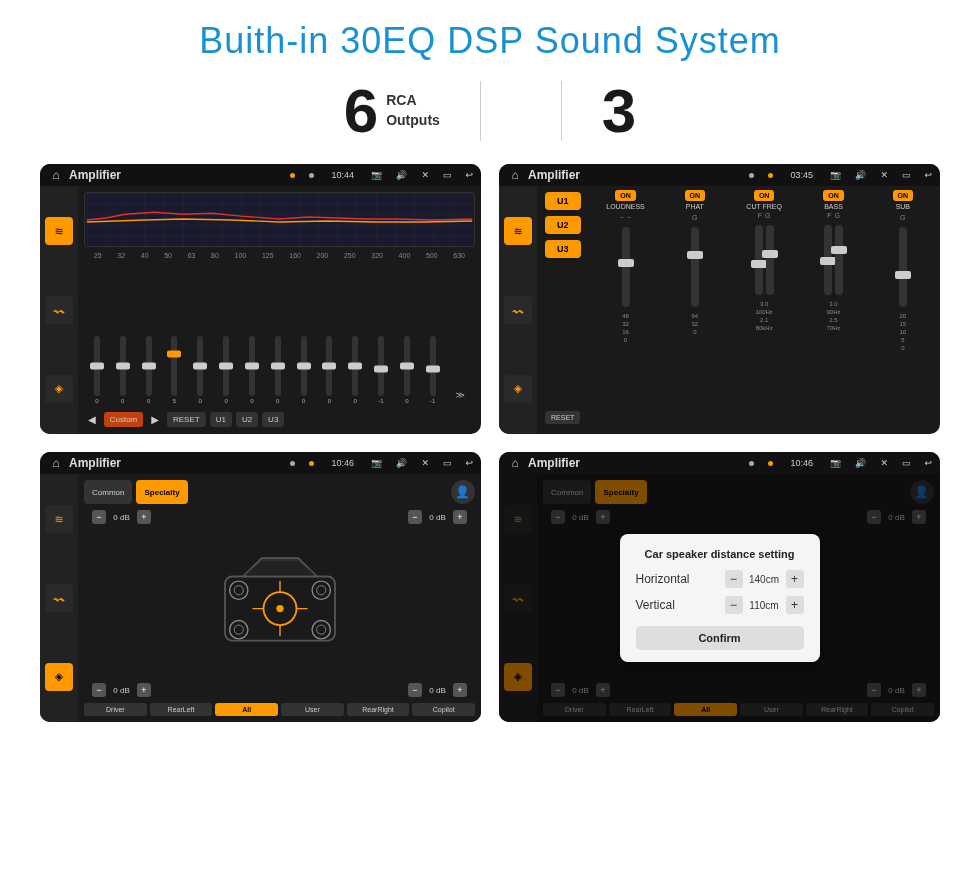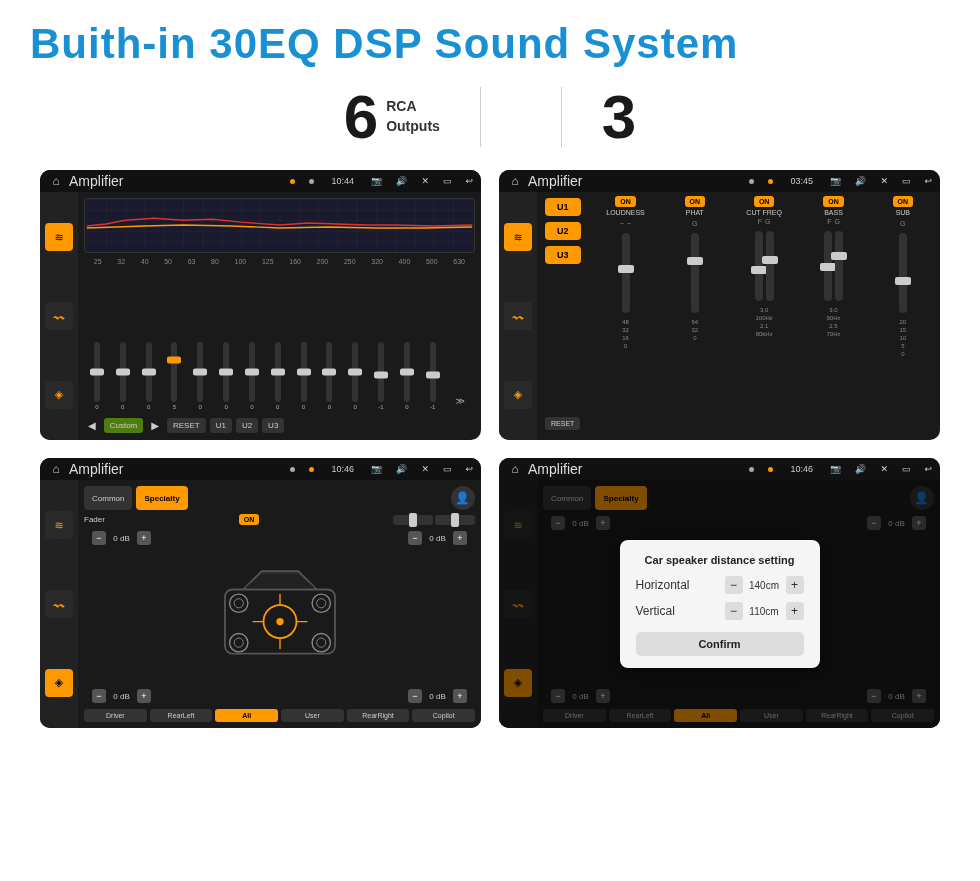--- a/index.html
+++ b/index.html
@@ -11,23 +11,23 @@
       overflow: hidden;
     }
 
     .page-wrapper {
       width: 980px;
       padding: 20px 30px 20px 30px;
     }
 
     
     .main-title {
-      text-align: left;
-      font-size: 42px;
-      font-weight: 700;
+      text-align: center;
+      font-size: 36px;
+      font-weight: 400;
       color: #1a90d4;
       margin-bottom: 18px;
       letter-spacing: 1px;
     }
 
     
     .stats-row {
       display: flex;
       justify-content: center;
       align-items: center;
@@ -83,23 +83,23 @@
       height: 22px;
       gap: 5px;
     }
     .status-home {
       width: 16px;
       height: 16px;
       display: flex; align-items: center; justify-content: center;
       color: #ccc; font-size: 12px;
     }
     .status-title {
-      font-size: 14px;
+      font-size: 12px;
       color: #ddd;
-      font-weight: normal;
+      font-weight: bold;
       flex: 1;
     }
     .status-icons {
       display: flex; gap: 14px; align-items: center;
     }
     .status-dot {
       width: 5px; height: 5px; border-radius: 50%; background: #aaa;
     }
     .status-dot.orange { background: #f90; }
     .status-time {
@@ -203,21 +203,21 @@
     }
     .eq-btn {
       background: #333;
       color: #ccc;
       border: none;
       border-radius: 3px;
       font-size: 8px;
       padding: 3px 6px;
       cursor: pointer;
     }
-    .eq-btn.active { background: #4d7c0f; }
+    .eq-btn.active { background: #c2410c; }
     .eq-btn-arrow {
       background: transparent;
       color: #ccc;
       border: none;
       font-size: 10px;
       padding: 3px 4px;
       cursor: pointer;
     }
 
     
@@ -797,32 +797,20 @@
           <div class="sidebar-icon">〰</div>
           <div class="sidebar-icon active">◈</div>
         </div>
         <div class="fader-main">
           <div class="fader-tabs">
             <button class="fader-tab">Common</button>
             <button class="fader-tab active">Specialty</button>
             <div style="flex:1;"></div>
             <div style="width:24px;height:24px;border-radius:50%;background:#333;display:flex;align-items:center;justify-content:center;font-size:12px;color:#ccc;">👤</div>
           </div>
-          <div class="fader-top-row">
-            <span class="fader-label">Fader</span>
-            <button class="fader-on-btn">ON</button>
-            <div style="display:flex;gap:2px;">
-              <div class="mini-slider-h">
-                  <div class="mini-thumb-h"></div>
-                </div>
-              <div class="mini-slider-h">
-                  <div class="mini-thumb-h"></div>
-                </div>
-            </div>
-          </div>
 
           <div style="flex:1;position:relative;display:flex;flex-direction:column;">
 
             <div style="display:flex;justify-content:space-between;padding:2px 8px;">
               <div class="db-group">
                 <button class="db-minus">−</button>
                 <span class="db-val">0 dB</span>
                 <button class="db-plus">+</button>
               </div>
               <div class="db-group">

